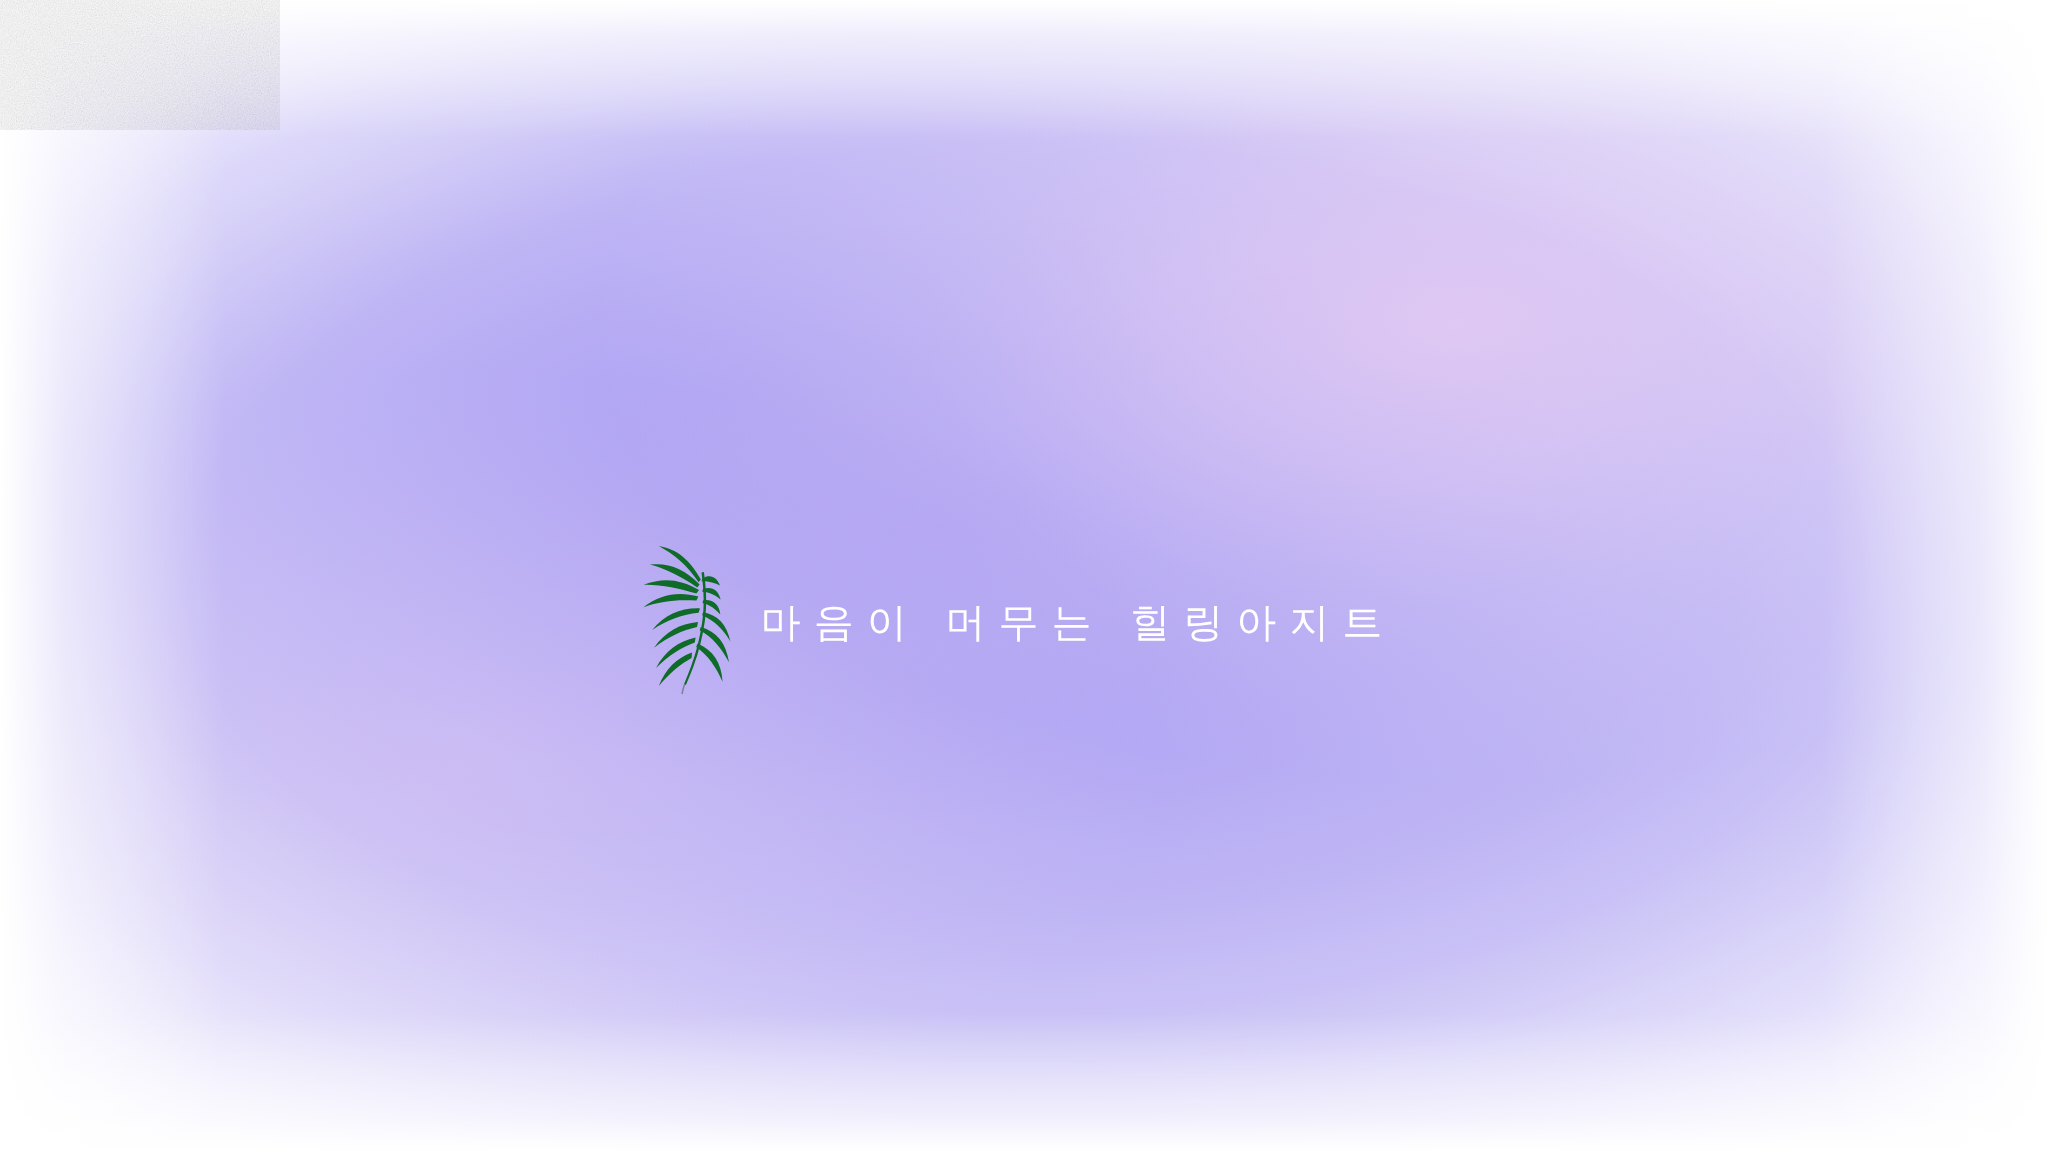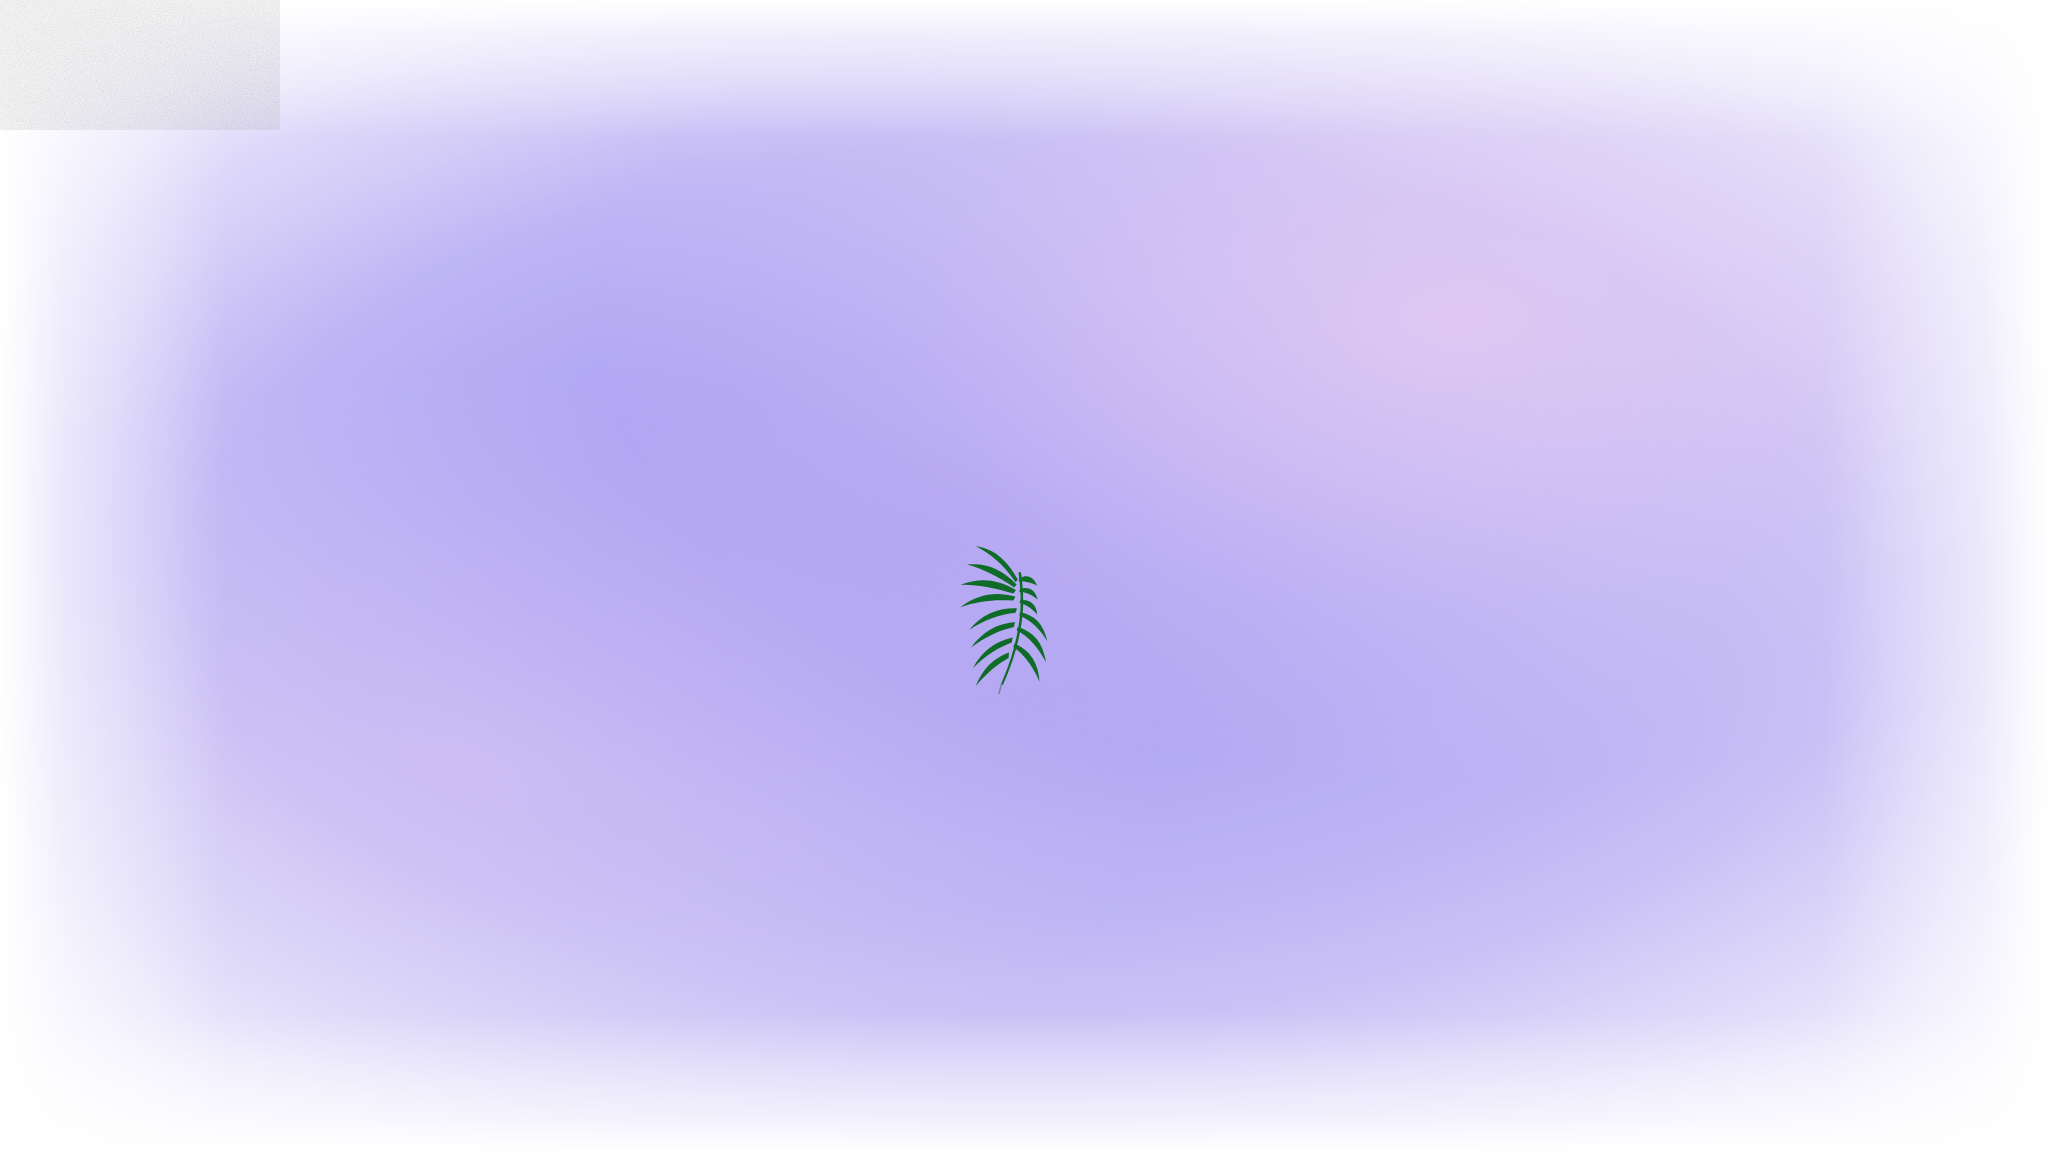--- a/index.html
+++ b/index.html
@@ -251,17 +251,18 @@
                      C 36.0 113.4, 48.6 105.4, 61.8 100.6 Z"></path>
             <path d="M59.0 110.6
                      C 43.4 116.2, 32.8 126.8, 25.8 144.0
                      C 36.8 130.8, 47.6 122.0, 58.6 116.0 Z"></path>
           </g>
 
           <path d="M51.6 142.0 C 50.2 146.4, 49.4 150.0, 49.0 152.0" stroke="#6f7a86" stroke-width="1.5" fill="none" opacity="0.85"></path>
         </svg>
       </div>
 
+      <div class="wordmark">마음이  머무는  힐링아지트</div>
 
     </div>
   </div>
 
 </div>
 
 </body></html>

